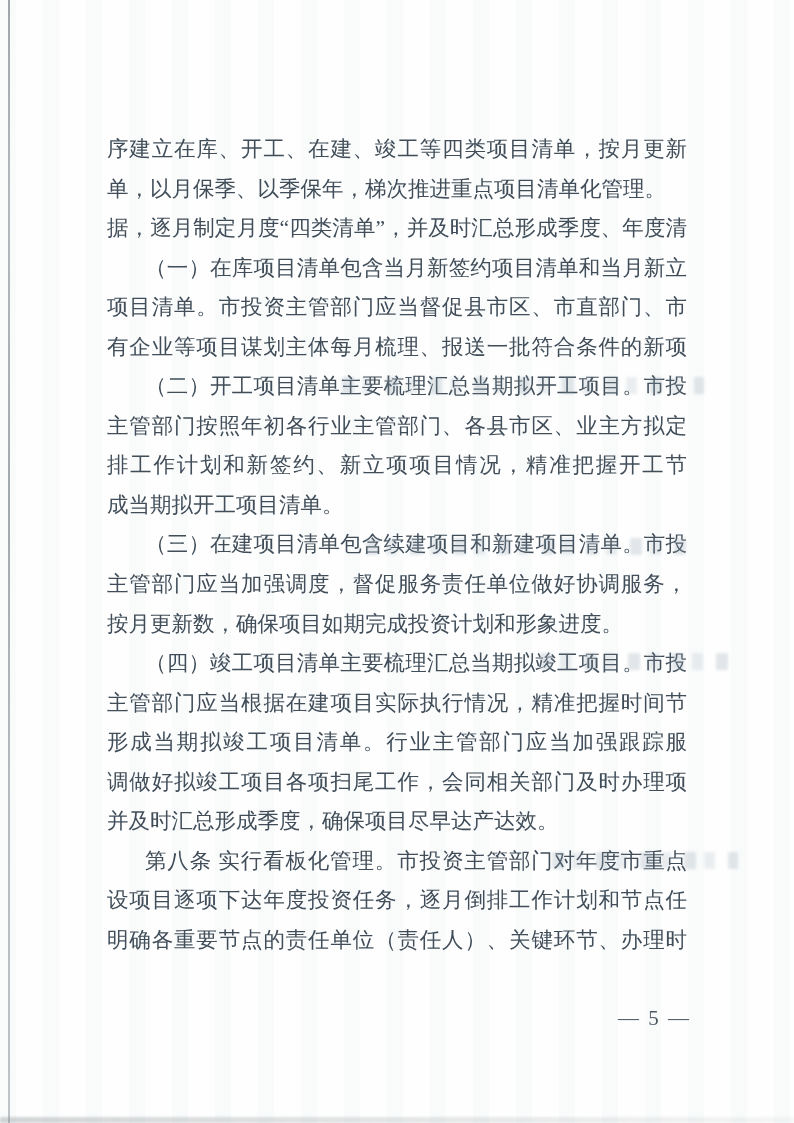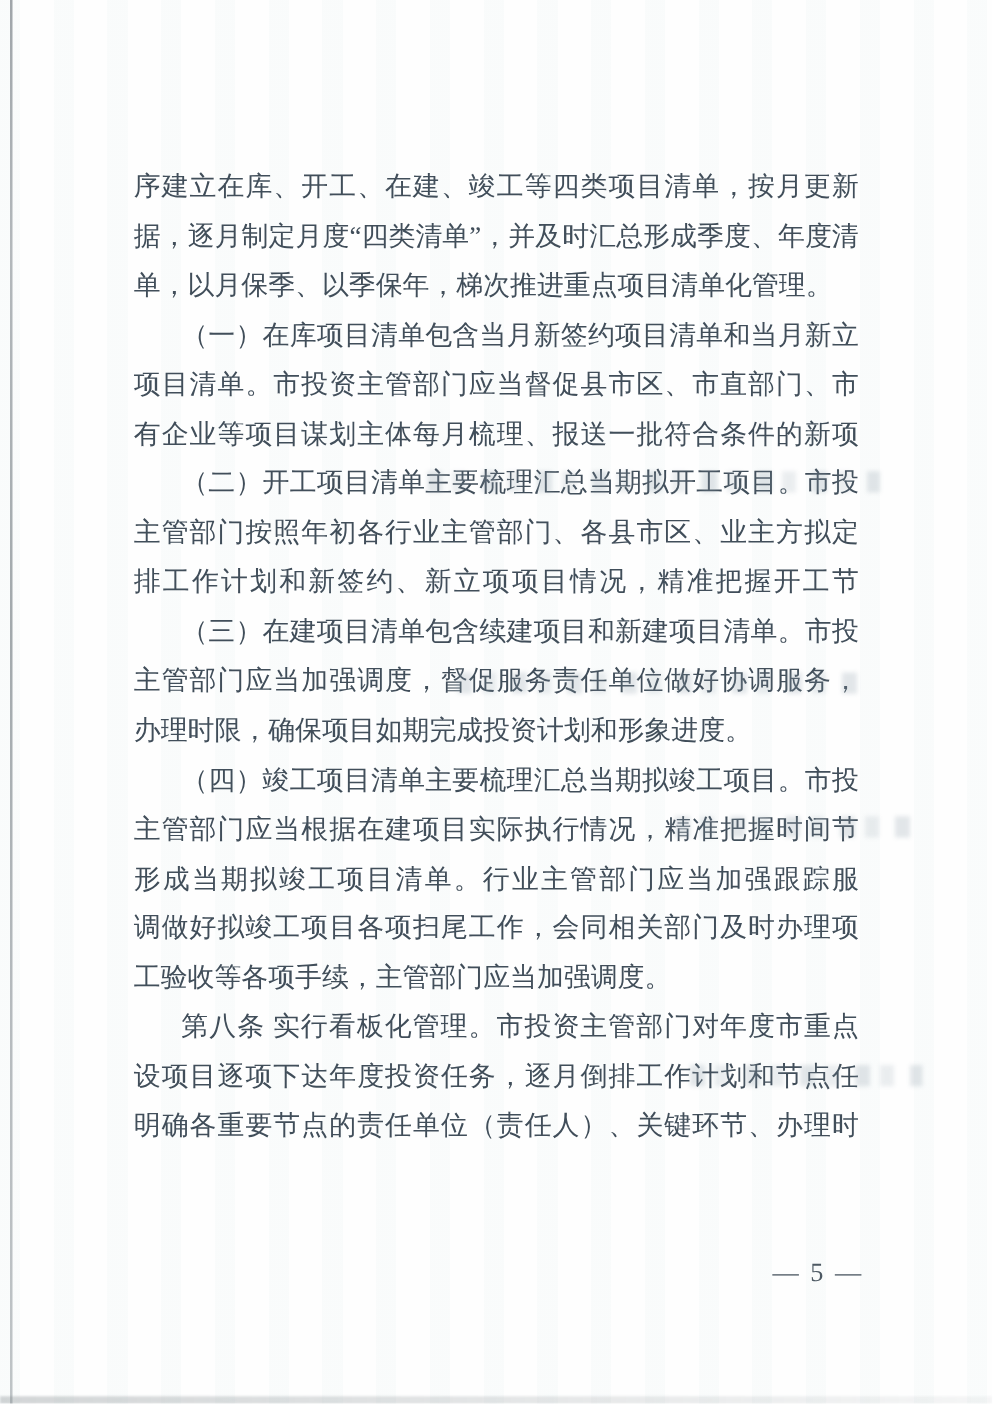--- a/index.html
+++ b/index.html
@@ -101,48 +101,49 @@
 <body>
 
 <div class="page">
 
   <div class="scan-line"></div>
 
   <div class="doc-body">
 
     <div class="para">
       <div class="ln">序建立在库、开工、在建、竣工等四类项目清单，按月更新数</div>
+      <div class="ln ln-short">单，以月保季、以季保年，梯次推进重点项目清单化管理。</div>
       <div class="ln">据，逐月制定月度“四类清单”，并及时汇总形成季度、年度清</div>
-      <div class="ln ln-short">单，以月保季、以季保年，梯次推进重点项目清单化管理。</div>
     </div>
 
     <div class="para">
       <div class="ln ln-indent">（一）在库项目清单包含当月新签约项目清单和当月新立项</div>
       <div class="ln">项目清单。市投资主管部门应当督促县市区、市直部门、市属国</div>
       <div class="ln">有企业等项目谋划主体每月梳理、报送一批符合条件的新项目入</div>
     </div>
 
     <div class="para">
       <div class="ln ln-indent">（二）开工项目清单主要梳理汇总当期拟开工项目。市投资</div>
       <div class="ln">主管部门按照年初各行业主管部门、各县市区、业主方拟定的倒</div>
       <div class="ln">排工作计划和新签约、新立项项目情况，精准把握开工节点，形</div>
+      <div class="ln ln-short">成当期拟开工项目清单。</div>
     </div>
 
     <div class="para">
       <div class="ln ln-indent">（三）在建项目清单包含续建项目和新建项目清单。市投资</div>
       <div class="ln">主管部门应当加强调度，督促服务责任单位做好协调服务，强化</div>
-      <div class="ln ln-short">办理时限，确保项目如期完成投资计划和形象进度。</div>
+      <div class="ln ln-short">按月更新数，确保项目如期完成投资计划和形象进度。</div>
     </div>
 
     <div class="para">
       <div class="ln ln-indent">（四）竣工项目清单主要梳理汇总当期拟竣工项目。市投资</div>
       <div class="ln">主管部门应当根据在建项目实际执行情况，精准把握时间节点，</div>
       <div class="ln">形成当期拟竣工项目清单。行业主管部门应当加强跟踪服务，协</div>
       <div class="ln">调做好拟竣工项目各项扫尾工作，会同相关部门及时办理项目竣</div>
-      <div class="ln ln-short">工验收等各项手续，主管部门应当加强调度。</div>
+      <div class="ln ln-short">并及时汇总形成季度，确保项目尽早达产达效。</div>
     </div>
 
     <div class="para">
       <div class="ln ln-indent">第八条 实行看板化管理。市投资主管部门对年度市重点建</div>
       <div class="ln">设项目逐项下达年度投资任务，逐月倒排工作计划和节点任务，</div>
       <div class="ln">明确各重要节点的责任单位（责任人）、关键环节、办理时限，</div>
     </div>
 
   </div>
 

